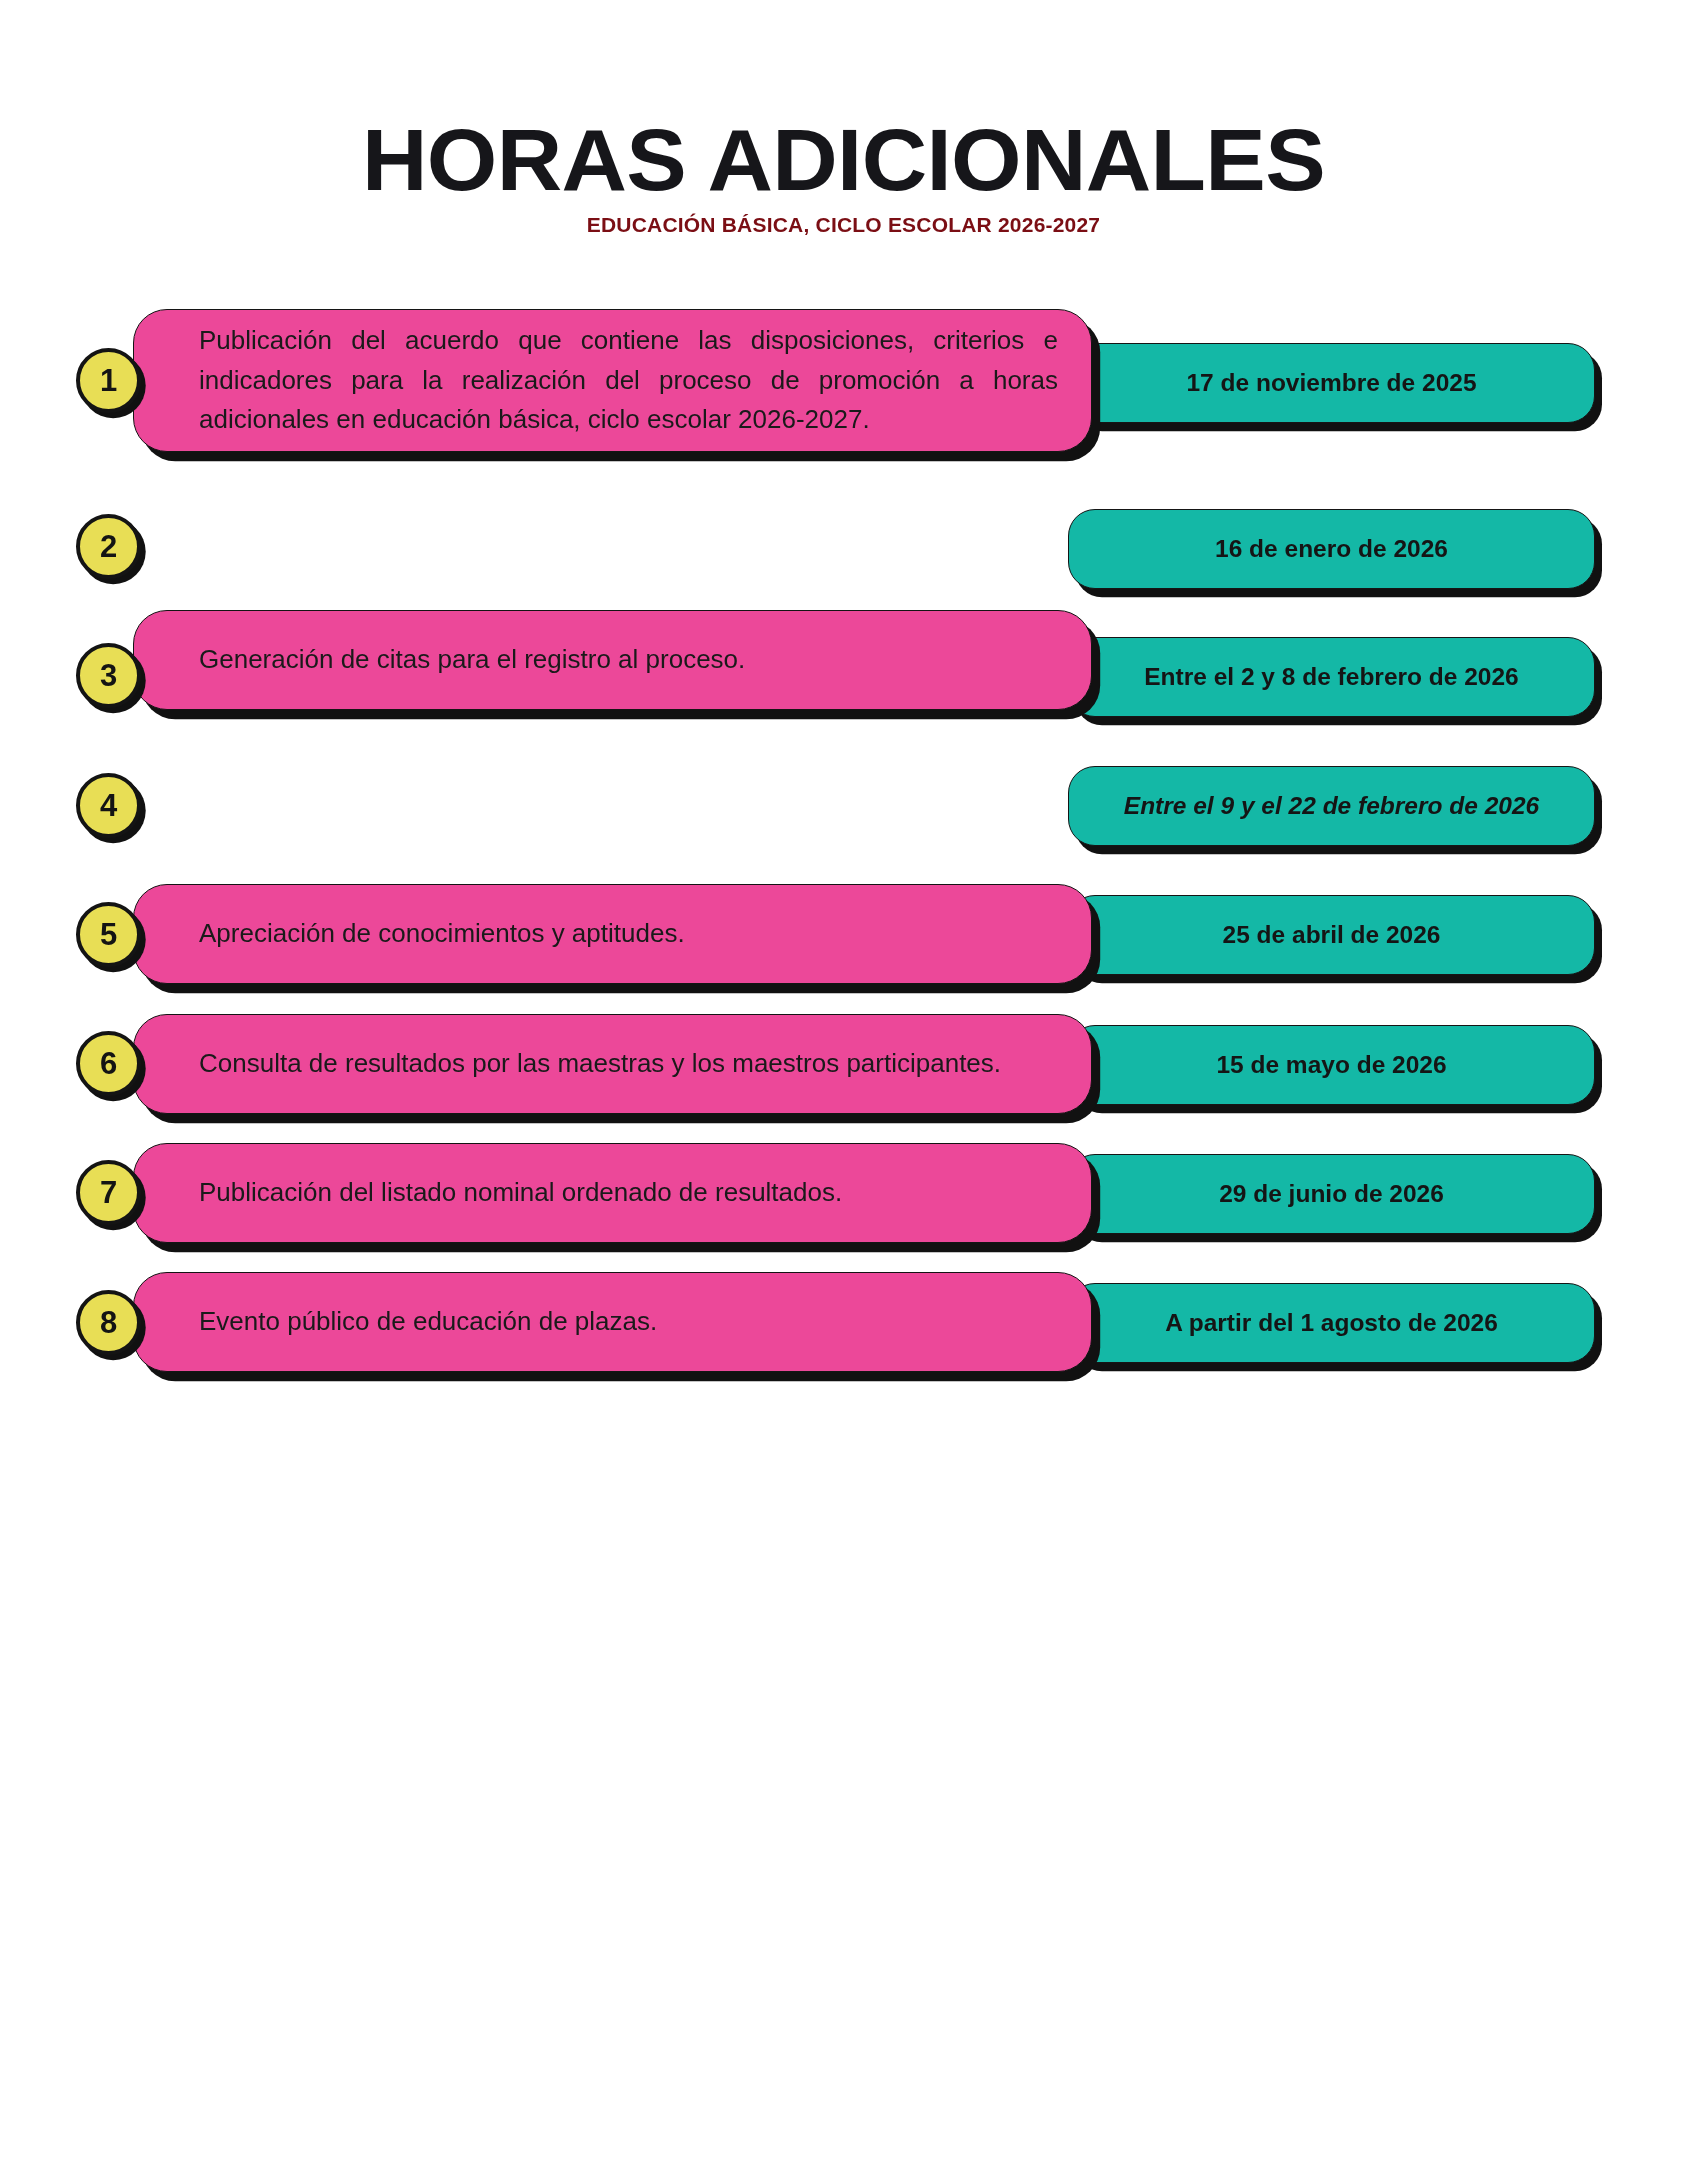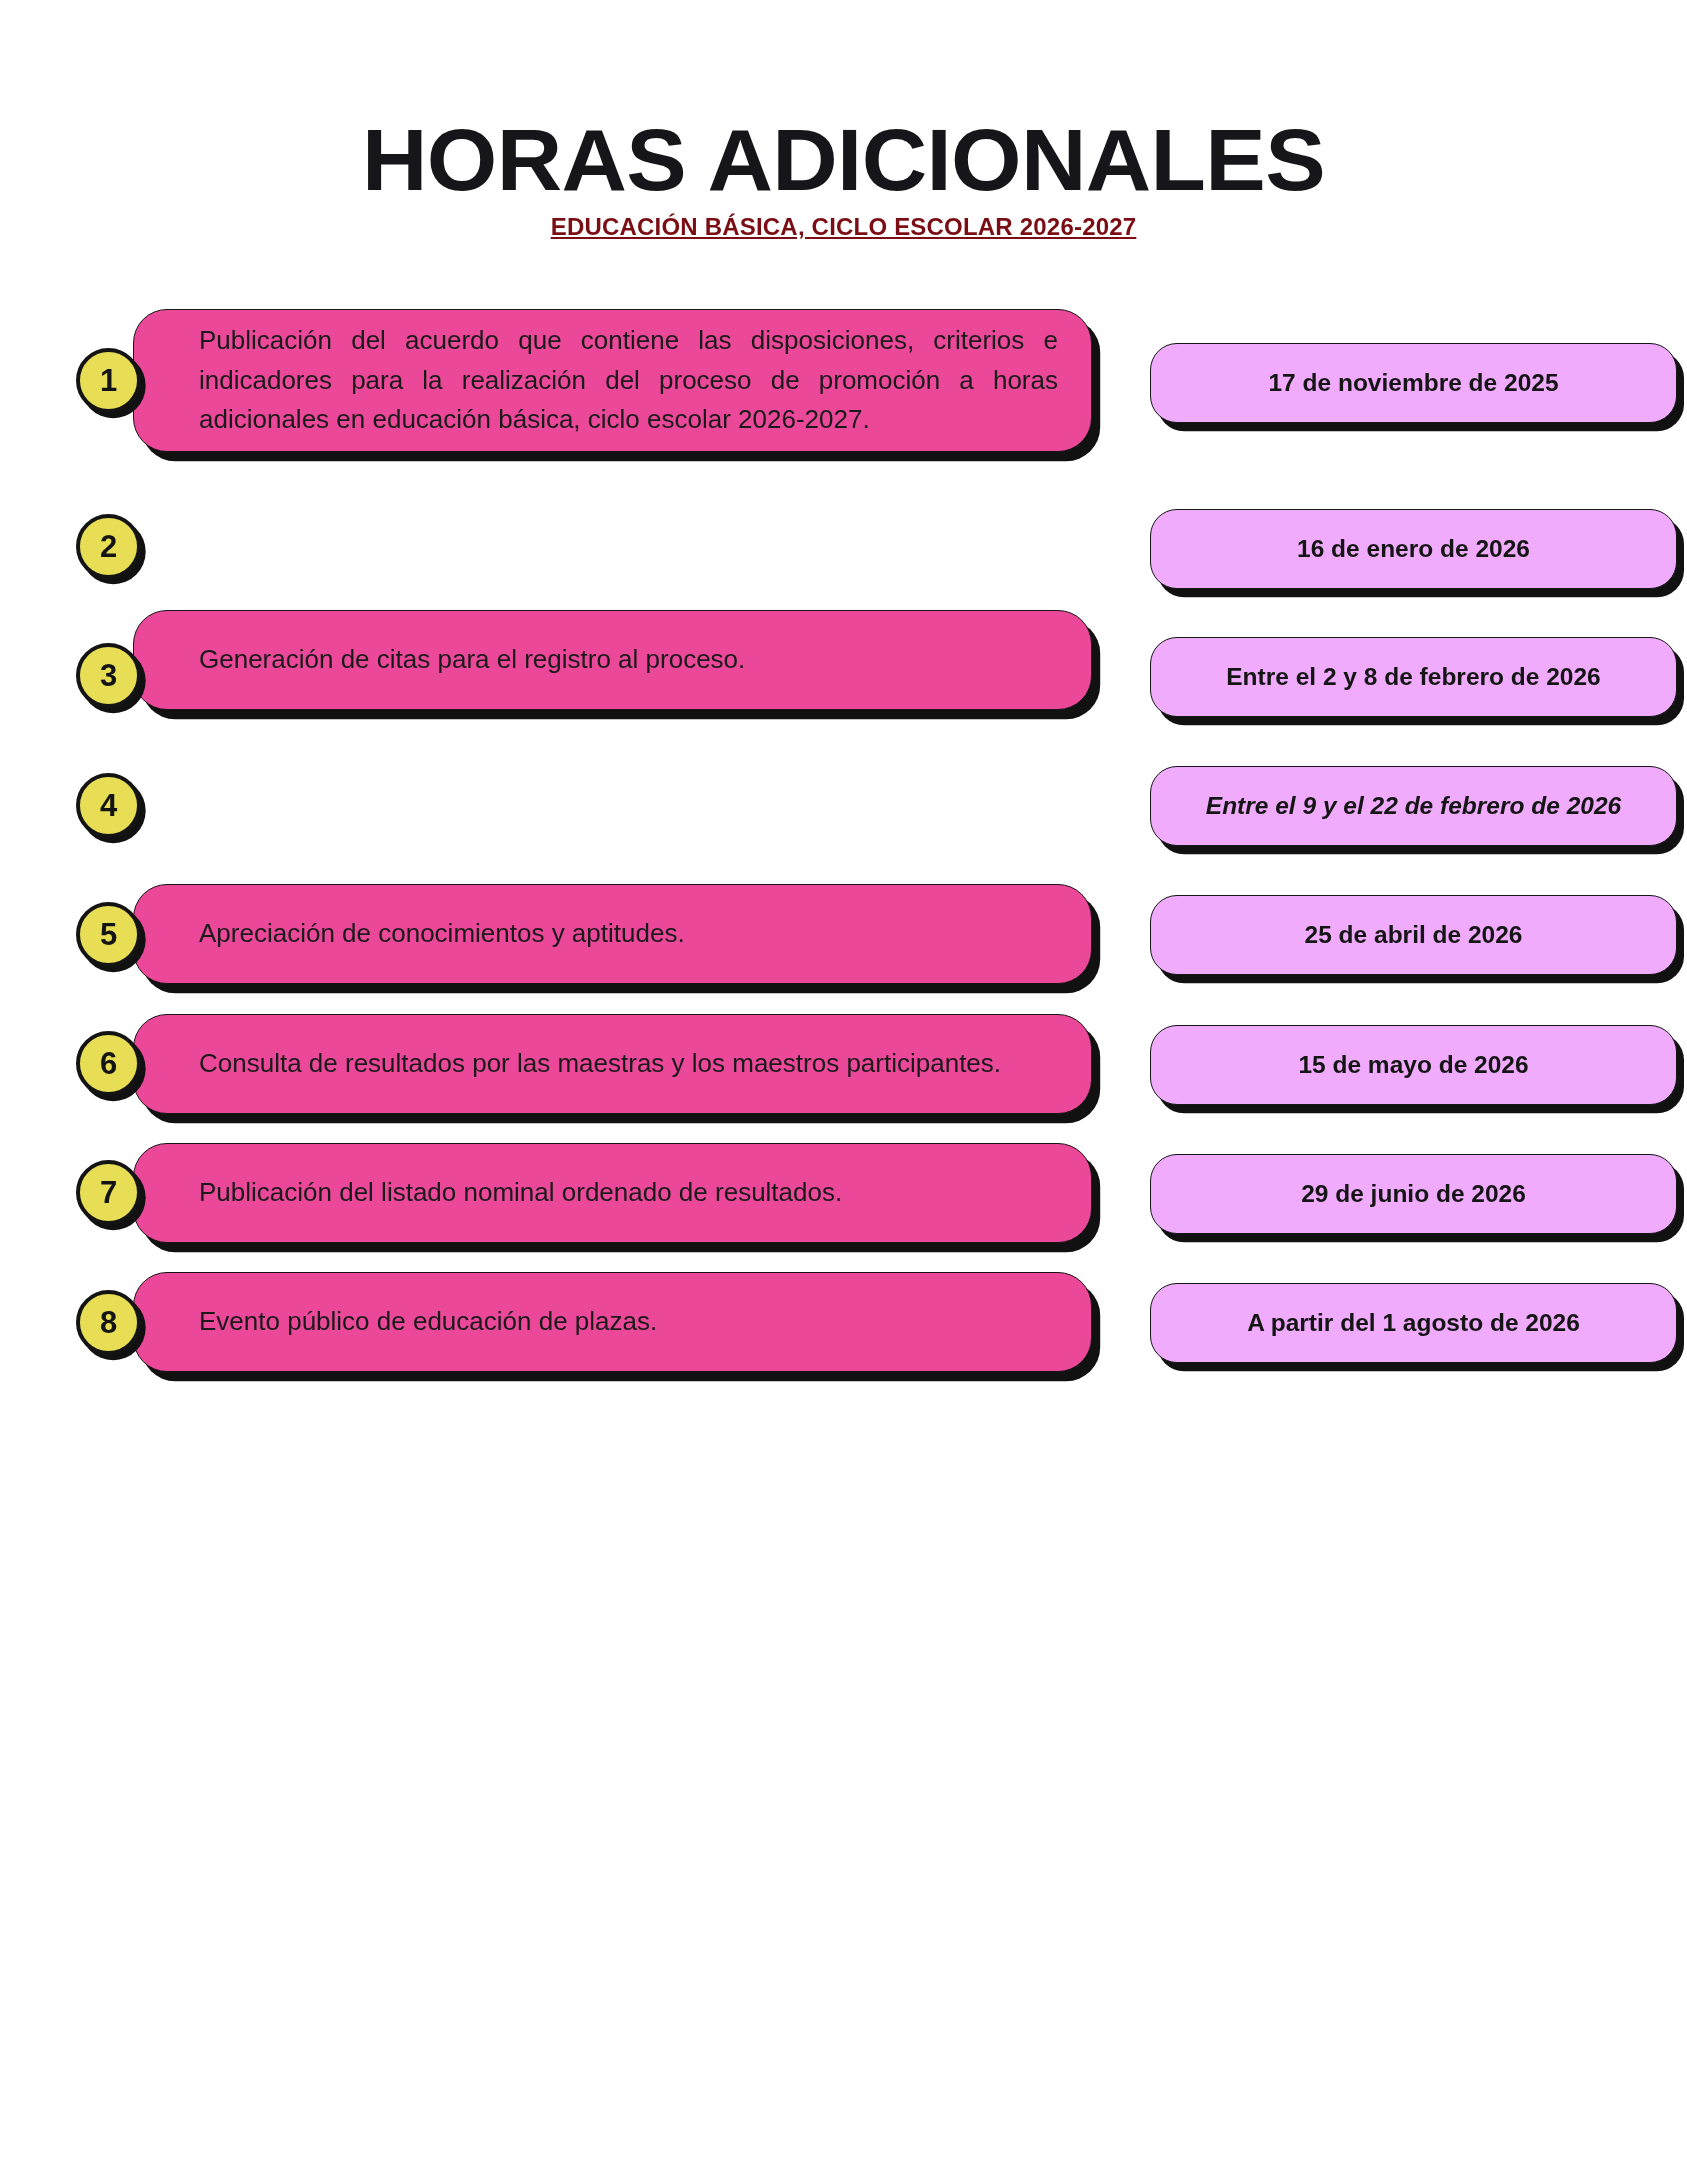--- a/index.html
+++ b/index.html
@@ -19,37 +19,36 @@
     line-height:1.0;
     font-weight:800;
     letter-spacing:-0.6px;
     color:#16161a;
     transform:scaleX(1.03);
     font-family:"Liberation Sans", sans-serif;
     margin:0;
   }
   .subtitle{
     margin:9.3px 0 0 0;
-    font-size:24px;
+    font-size:21px;
     font-weight:800;
     letter-spacing:0.2px;
     color:#7B0E14;
     font-family:"Liberation Sans", sans-serif;
-    text-decoration:underline;
   }
 
   
   .timeline{position:absolute;left:0;top:294px;width:1687px;}
 
   
   .datebox{
     position:absolute;
-    left:1150px;
+    left:1068px;
     width:527px;
-    background:#f0abfc;
+    background:#14b8a6;
     border:1.7px solid #151515;
     border-radius:27px;
     box-shadow:7px 8.2px 0 0 #111111;
     box-sizing:border-box;
     display:flex;
     align-items:center;
     justify-content:center;
     text-align:right;
     padding:0 27px;
   }

